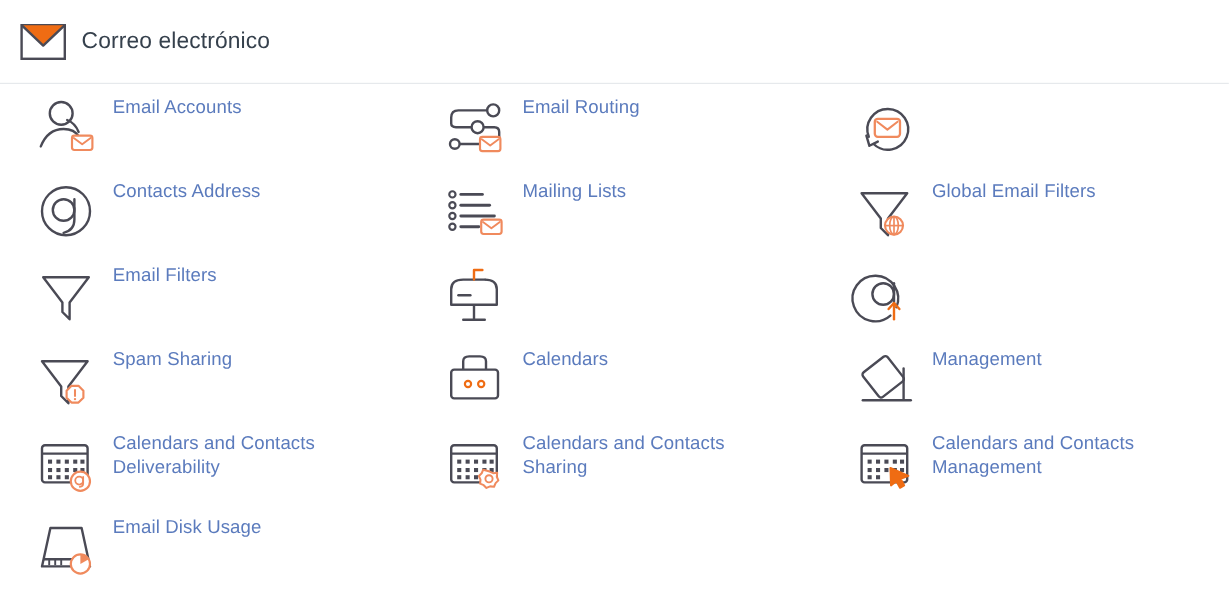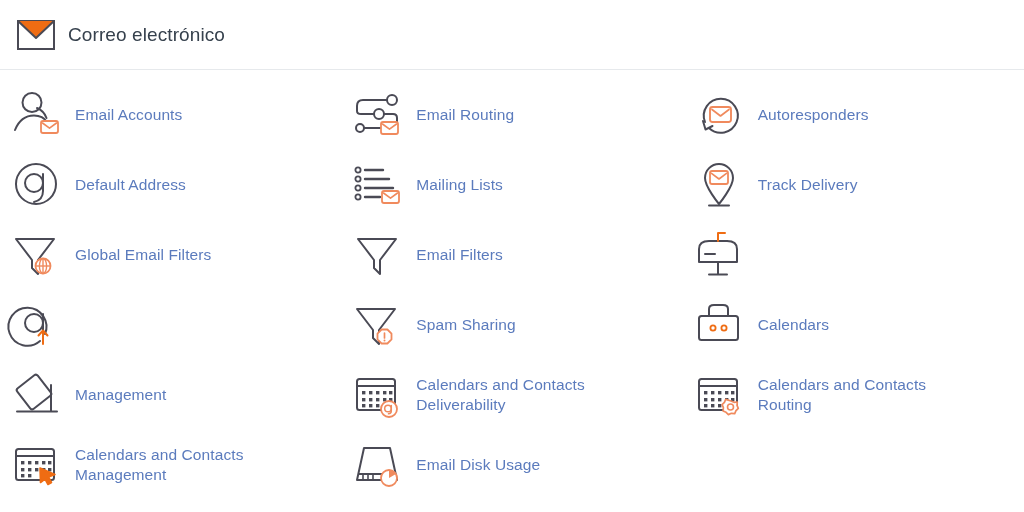--- a/index.html
+++ b/index.html
@@ -48,23 +48,23 @@
   }
   
   .items-grid {
     display: grid;
     grid-template-columns: repeat(3, 1fr);
     padding: 10px 0 0 0;
     box-sizing: border-box;
   }
   .item {
     display: flex;
-    align-items: center;
+    align-items: flex-start;
     height: 70px;
-    padding-left: 11px;
+    padding-left: 30px;
     box-sizing: border-box;
     text-decoration: none;
     cursor: pointer;
   }
   .item .item-icon {
     width: 54px;
     height: 54px;
     flex: 0 0 auto;
     display: flex;
     align-items: center;
@@ -133,63 +133,51 @@
 
     <div class="item">
       <span class="item-icon">
         <svg width="52" height="50" viewBox="0 0 52 50">
           <path d="M10 32 A17 17 0 1 1 14 38" fill="none" stroke="#4a4a55" stroke-width="2" stroke-linecap="round"></path>
           <path d="M8 31 L10.5 39.5 L17.5 36" fill="none" stroke="#4a4a55" stroke-width="2" stroke-linecap="round" stroke-linejoin="round"></path>
           <rect x="15" y="17" width="21" height="15" rx="2.5" fill="#fff" stroke="#f08a5d" stroke-width="1.9"></rect>
           <path d="M17 19.5 L25.5 26 L34 19.5" fill="none" stroke="#f08a5d" stroke-width="1.7" stroke-linecap="round" stroke-linejoin="round"></path>
         </svg>
       </span>
-      <span class="item-label">Autoresponders</span>
     </div>
 
     <div class="item">
       <span class="item-icon">
         <svg width="52" height="50" viewBox="0 0 52 50">
           <circle cx="24" cy="24" r="20" fill="none" stroke="#4a4a55" stroke-width="2"></circle>
           <circle cx="22" cy="23" r="9" fill="none" stroke="#4a4a55" stroke-width="2"></circle>
           <path d="M31 14 L31 31 Q31 40 22 42" fill="none" stroke="#4a4a55" stroke-width="2" stroke-linecap="round"></path>
         </svg>
       </span>
-      <span class="item-label">Default Address</span>
+      <span class="item-label">Contacts Address</span>
     </div>
 
     <div class="item">
       <span class="item-icon">
         <svg width="52" height="50" viewBox="0 0 52 50">
           <circle cx="5" cy="10" r="2.6" fill="none" stroke="#4a4a55" stroke-width="1.8"></circle>
           <circle cx="5" cy="19" r="2.6" fill="none" stroke="#4a4a55" stroke-width="1.8"></circle>
           <circle cx="5" cy="28" r="2.6" fill="none" stroke="#4a4a55" stroke-width="1.8"></circle>
           <circle cx="5" cy="37" r="2.6" fill="none" stroke="#4a4a55" stroke-width="1.8"></circle>
           <line x1="12" y1="10" x2="30" y2="10" stroke="#4a4a55" stroke-width="2.4" stroke-linecap="round"></line>
           <line x1="12" y1="19" x2="36" y2="19" stroke="#4a4a55" stroke-width="2.4" stroke-linecap="round"></line>
           <line x1="12" y1="28" x2="40" y2="28" stroke="#4a4a55" stroke-width="2.4" stroke-linecap="round"></line>
           <line x1="12" y1="37" x2="27" y2="37" stroke="#4a4a55" stroke-width="2.4" stroke-linecap="round"></line>
           <rect x="29" y="31" width="17" height="12" rx="2" fill="#fff" stroke="#f08a5d" stroke-width="1.8"></rect>
           <path d="M30.5 33 L37.5 38.2 L44.5 33" fill="none" stroke="#f08a5d" stroke-width="1.6" stroke-linecap="round" stroke-linejoin="round"></path>
         </svg>
       </span>
       <span class="item-label">Mailing Lists</span>
     </div>
 
-    <div class="item">
-      <span class="item-icon">
-        <svg width="52" height="50" viewBox="0 0 52 50">
-          <path d="M24 44 C24 44 38 27 38 18 A14 14 0 1 0 10 18 C10 27 24 44 24 44 Z" fill="none" stroke="#4a4a55" stroke-width="2" stroke-linejoin="round"></path>
-          <line x1="14" y1="45.5" x2="34" y2="45.5" stroke="#4a4a55" stroke-width="2" stroke-linecap="round"></line>
-          <rect x="15" y="11" width="18" height="13" rx="2" fill="#fff" stroke="#f08a5d" stroke-width="1.8"></rect>
-          <path d="M16.5 13.3 L24 19 L31.5 13.3" fill="none" stroke="#f08a5d" stroke-width="1.6" stroke-linecap="round" stroke-linejoin="round"></path>
-        </svg>
-      </span>
-      <span class="item-label">Track Delivery</span>
-    </div>
 
     <div class="item">
       <span class="item-icon">
         <svg width="52" height="50" viewBox="0 0 52 50">
           <path d="M4 9 L42 9 L26 30 L26 44 L20 38 L20 30 Z" fill="none" stroke="#4a4a55" stroke-width="2" stroke-linejoin="round"></path>
           <circle cx="31" cy="36" r="7.5" fill="#fff" stroke="#f08a5d" stroke-width="1.8"></circle>
           <line x1="23.5" y1="36" x2="38.5" y2="36" stroke="#f08a5d" stroke-width="1.4"></line>
           <line x1="31" y1="28.5" x2="31" y2="43.5" stroke="#f08a5d" stroke-width="1.4"></line>
           <ellipse cx="31" cy="36" rx="3.6" ry="7.5" fill="none" stroke="#f08a5d" stroke-width="1.4"></ellipse>
         </svg>
@@ -311,21 +299,21 @@
               <rect x="30" y="28" width="3.4" height="3.4"></rect>
             <rect x="36" y="28" width="3.4" height="3.4"></rect>
             <rect x="9" y="34" width="3.4" height="3.4"></rect>
               <rect x="16" y="34" width="3.4" height="3.4"></rect>
             <rect x="23" y="34" width="3.4" height="3.4"></rect>
           </g>
           <path d="M36 31 L39 32.3 L42.3 32 L42 35.3 L43.3 38.3 L41 40.6 L39.7 43.6 L36.4 43.3 L33.4 44.6 L31.1 42.3 L28.1 41 L28.4 37.7 L27.1 34.7 L29.4 32.4 L30.7 29.4 Z" fill="#fff" stroke="#f08a5d" stroke-width="1.7" stroke-linejoin="round"></path>
           <circle cx="35.5" cy="37" r="3" fill="#fff" stroke="#f08a5d" stroke-width="1.6"></circle>
         </svg>
       </span>
-      <span class="item-label two-line"><span>Calendars and Contacts</span><br><span>Routing</span></span>
+      <span class="item-label two-line"><span>Calendars and Contacts</span><br><span>Sharing</span></span>
     </div>
 
     <div class="item">
       <span class="item-icon">
         <svg width="52" height="50" viewBox="0 0 52 50">
           <rect x="4" y="9" width="38" height="31" rx="2.5" fill="#fff" stroke="#4a4a55" stroke-width="2"></rect>
           <line x1="4" y1="16" x2="42" y2="16" stroke="#4a4a55" stroke-width="2"></line>
           <g fill="#4a4a55">
             <rect x="9" y="21" width="3.4" height="3.4"></rect>
               <rect x="16" y="21" width="3.4" height="3.4"></rect>

